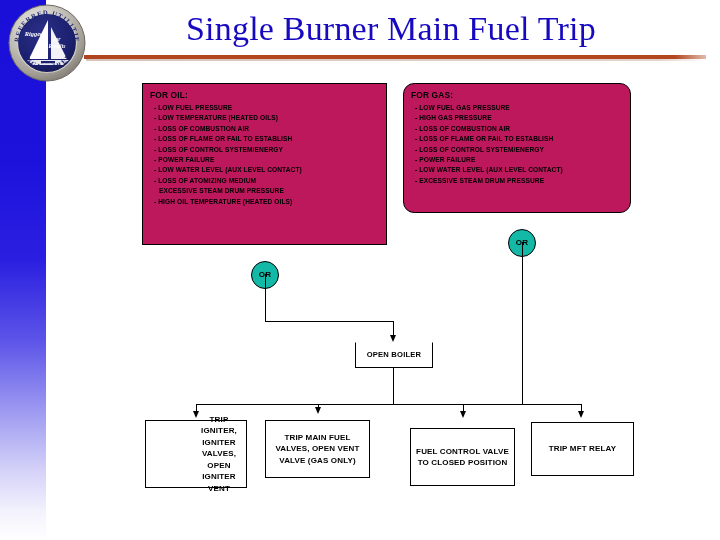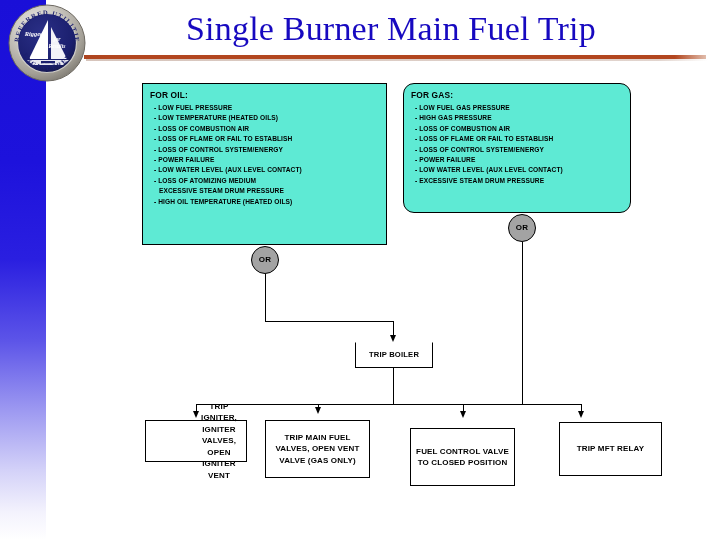--- a/index.html
+++ b/index.html
@@ -89,21 +89,21 @@
     position: absolute;
     left: 0;
     top: 0;
     width: 720px;
     height: 540px;
   }
 
   .cause-box {
     position: absolute;
     border: 1px solid #000000;
-    background: #5eead4;
+    background: #be185d;
     box-sizing: border-box;
     padding: 6px 7px 20px 7px;
   }
   .cause-title {
     font-size: 8.4px;
     font-weight: bold;
     color: #000000;
     letter-spacing: 0.15px;
     margin-bottom: 3px;
     white-space: nowrap;
@@ -126,28 +126,29 @@
     padding-left: 9px;
   }
 
   
   .or-gate {
     position: absolute;
     width: 28px;
     height: 28px;
     border: 1px solid #000000;
     border-radius: 50%;
-    background: #a3a3a3;
+    background: #14b8a6;
     box-sizing: border-box;
     text-align: center;
     line-height: 26px;
     font-size: 8px;
     font-weight: bold;
     color: #000000;
     letter-spacing: 0.3px;
+    margin-top: 15px;
   }
 
   
   #trip-boiler {
     position: absolute;
     left: 355px;
     top: 342px;
     width: 78px;
     height: 26px;
     border: 1px solid #000000;
@@ -291,48 +292,48 @@
 
     <div class="or-gate" style="left:251px; top:246px;">OR</div>
 
     <div class="vline" style="left:265px; top:274px; height:47px;"></div>
 
     <div class="hline" style="left:265px; top:321px; width:129px;"></div>
 
     <div class="vline" style="left:393px; top:321px; height:15px;"></div>
     <div class="arrow-down" style="left:390px; top:335px;"></div>
 
-    <div id="trip-boiler">TRIP BOILER</div>
+    <div id="trip-boiler">OPEN BOILER</div>
 
     <div class="vline" style="left:393px; top:368px; height:37px;"></div>
 
     <div class="hline" style="left:196px; top:404px; width:386px;"></div>
 
     <div class="vline" style="left:196px; top:404px; height:9px;"></div>
     <div class="arrow-down" style="left:193px; top:411px;"></div>
 
     <div class="vline" style="left:318px; top:404px; height:5px;"></div>
     <div class="arrow-down" style="left:315px; top:407px;"></div>
 
     <div class="vline" style="left:463px; top:404px; height:9px;"></div>
     <div class="arrow-down" style="left:460px; top:411px;"></div>
 
     <div class="vline" style="left:581px; top:404px; height:9px;"></div>
     <div class="arrow-down" style="left:578px; top:411px;"></div>
 
-    <div class="action-box" style="left:145px; top:420px; width:102px; height:42px;padding-left:48px;">
+    <div class="action-box" style="left:145px; top:420px; width:102px; height:68px;padding-left:48px;">
       <span>TRIP IGNITER, IGNITER VALVES, OPEN IGNITER VENT</span>
     </div>
 
     <div class="action-box" style="left:265px; top:420px; width:105px; height:58px;">
       <span>TRIP MAIN FUEL VALVES, OPEN VENT VALVE (GAS ONLY)</span>
     </div>
 
     <div class="action-box" style="left:410px; top:420px; width:105px; height:58px;margin-top:8px;">
       <span>FUEL CONTROL VALVE TO CLOSED POSITION</span>
     </div>
 
-    <div class="action-box" style="left:531px; top:422px; width:103px; height:54px;margin-left:28px;">
+    <div class="action-box" style="left:531px; top:422px; width:103px; height:54px;">
       <span>TRIP MFT RELAY</span>
     </div>
 
   </div>
 </div>
 
 </body></html>

